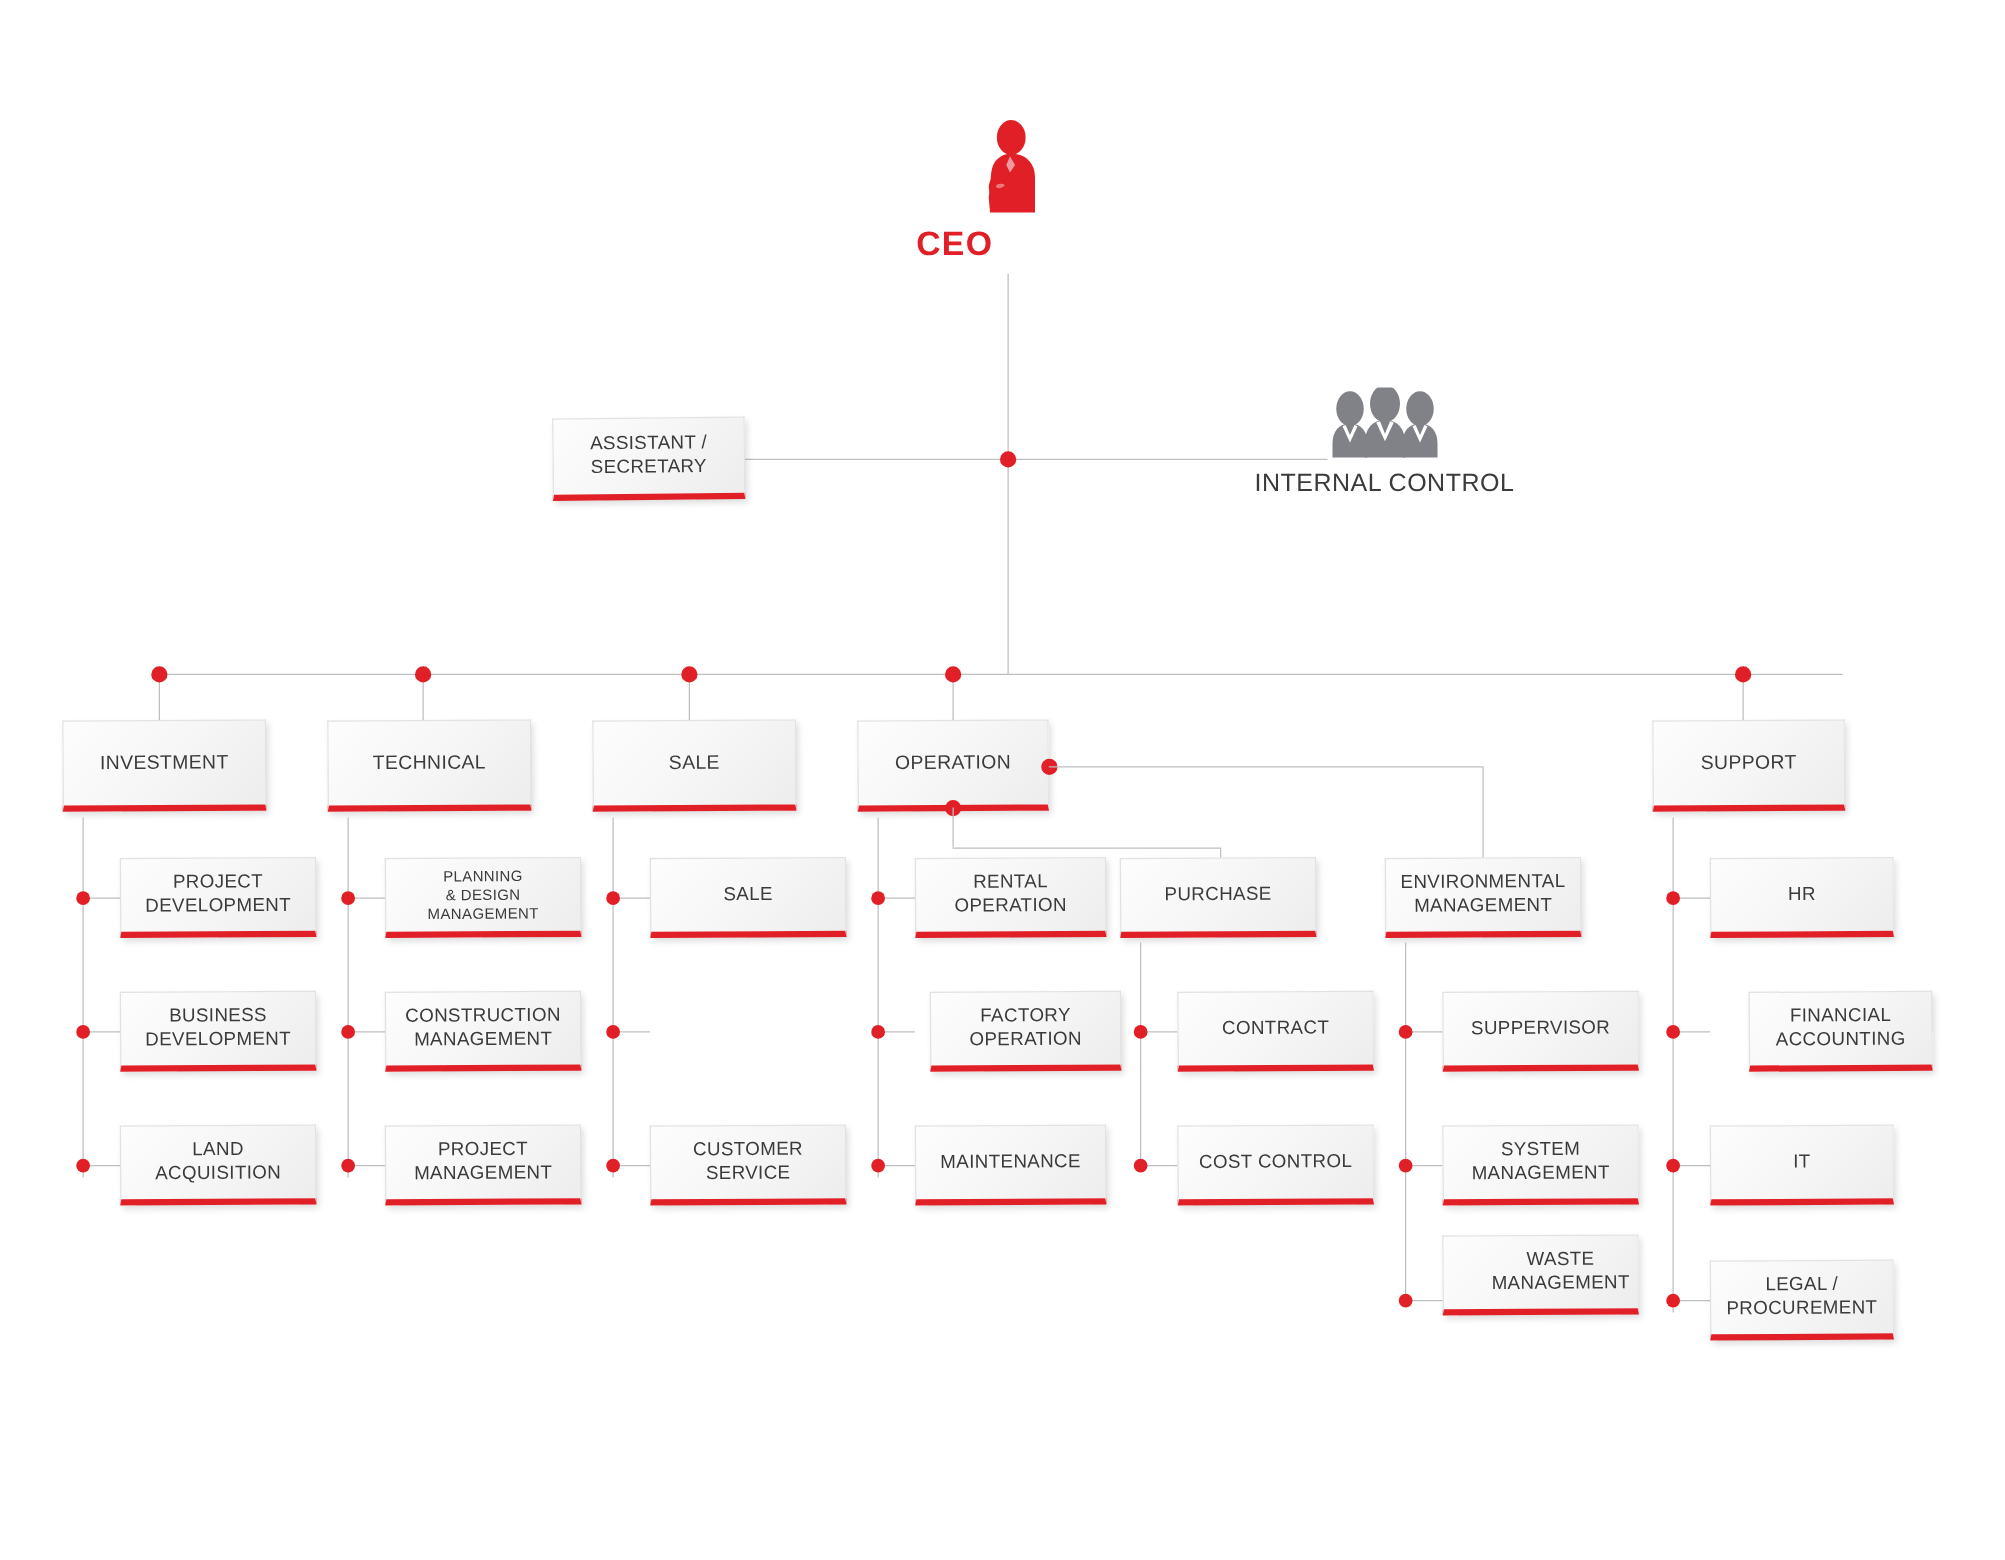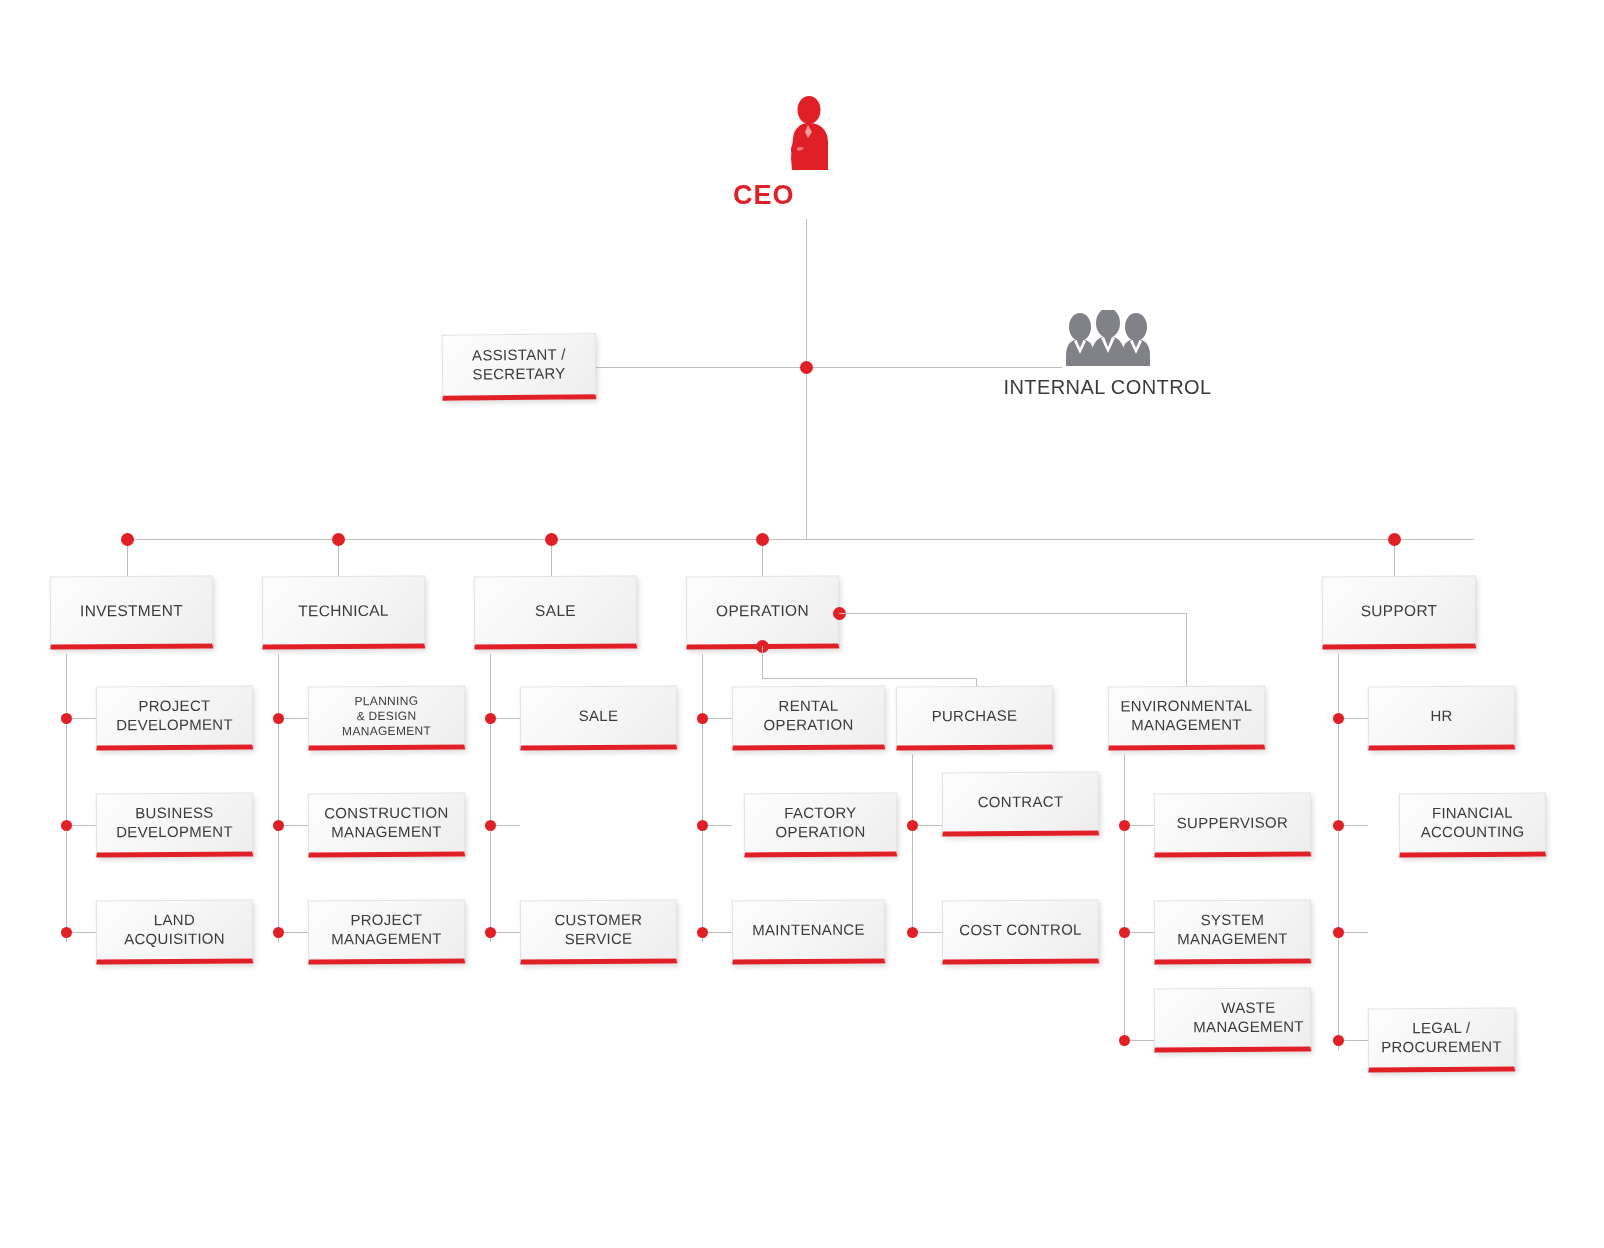--- a/index.html
+++ b/index.html
@@ -306,21 +306,21 @@
   <div class="node lvl2" style="left:732px; top:900px; width:153px; height:64px;text-align:right;">
     <span class="label">MAINTENANCE</span>
   </div>
 
   <div class="line-v" style="left:912px; top:754px; height:181px;"></div>
   <div class="line-h" style="left:912px; top:825px; width:30px;"></div>
   <div class="line-h" style="left:912px; top:932px; width:30px;"></div>
   <div class="dot sm" style="left:912px; top:825px;"></div>
   <div class="dot sm" style="left:912px; top:932px;"></div>
 
-  <div class="node lvl2" style="left:942px; top:772px; width:157px; height:64px;">
+  <div class="node lvl2" style="left:942px; top:793px; width:157px; height:64px;">
     <span class="label">CONTRACT</span>
   </div>
   <div class="node lvl2" style="left:942px; top:900px; width:157px; height:64px;">
     <span class="label">COST CONTROL</span>
   </div>
 
   <div class="line-v" style="left:1124px; top:754px; height:288px;"></div>
   <div class="line-h" style="left:1124px; top:825px; width:30px;"></div>
   <div class="line-h" style="left:1124px; top:932px; width:30px;"></div>
   <div class="line-h" style="left:1124px; top:1040px; width:30px;"></div>
@@ -356,20 +356,23 @@
 
   <div class="node lvl2" style="left:1368px; top:686px; width:147px; height:64px;">
     <span class="label">HR</span>
   </div>
   <div class="node lvl2" style="left:1368px; top:793px; width:147px; height:64px;margin-left:31px;">
     <span class="label">
       <span>FINANCIAL</span><br>
       <span>ACCOUNTING</span>
     </span>
   </div>
+  <div class="node lvl2" style="left:1368px; top:900px; width:147px; height:64px;">
+    <span class="label">IT</span>
+  </div>
   <div class="node lvl2" style="left:1368px; top:1008px; width:147px; height:64px;">
     <span class="label">
       <span>LEGAL /</span><br>
       <span>PROCUREMENT</span>
     </span>
   </div>
 
 </div>
 
 </body></html>

